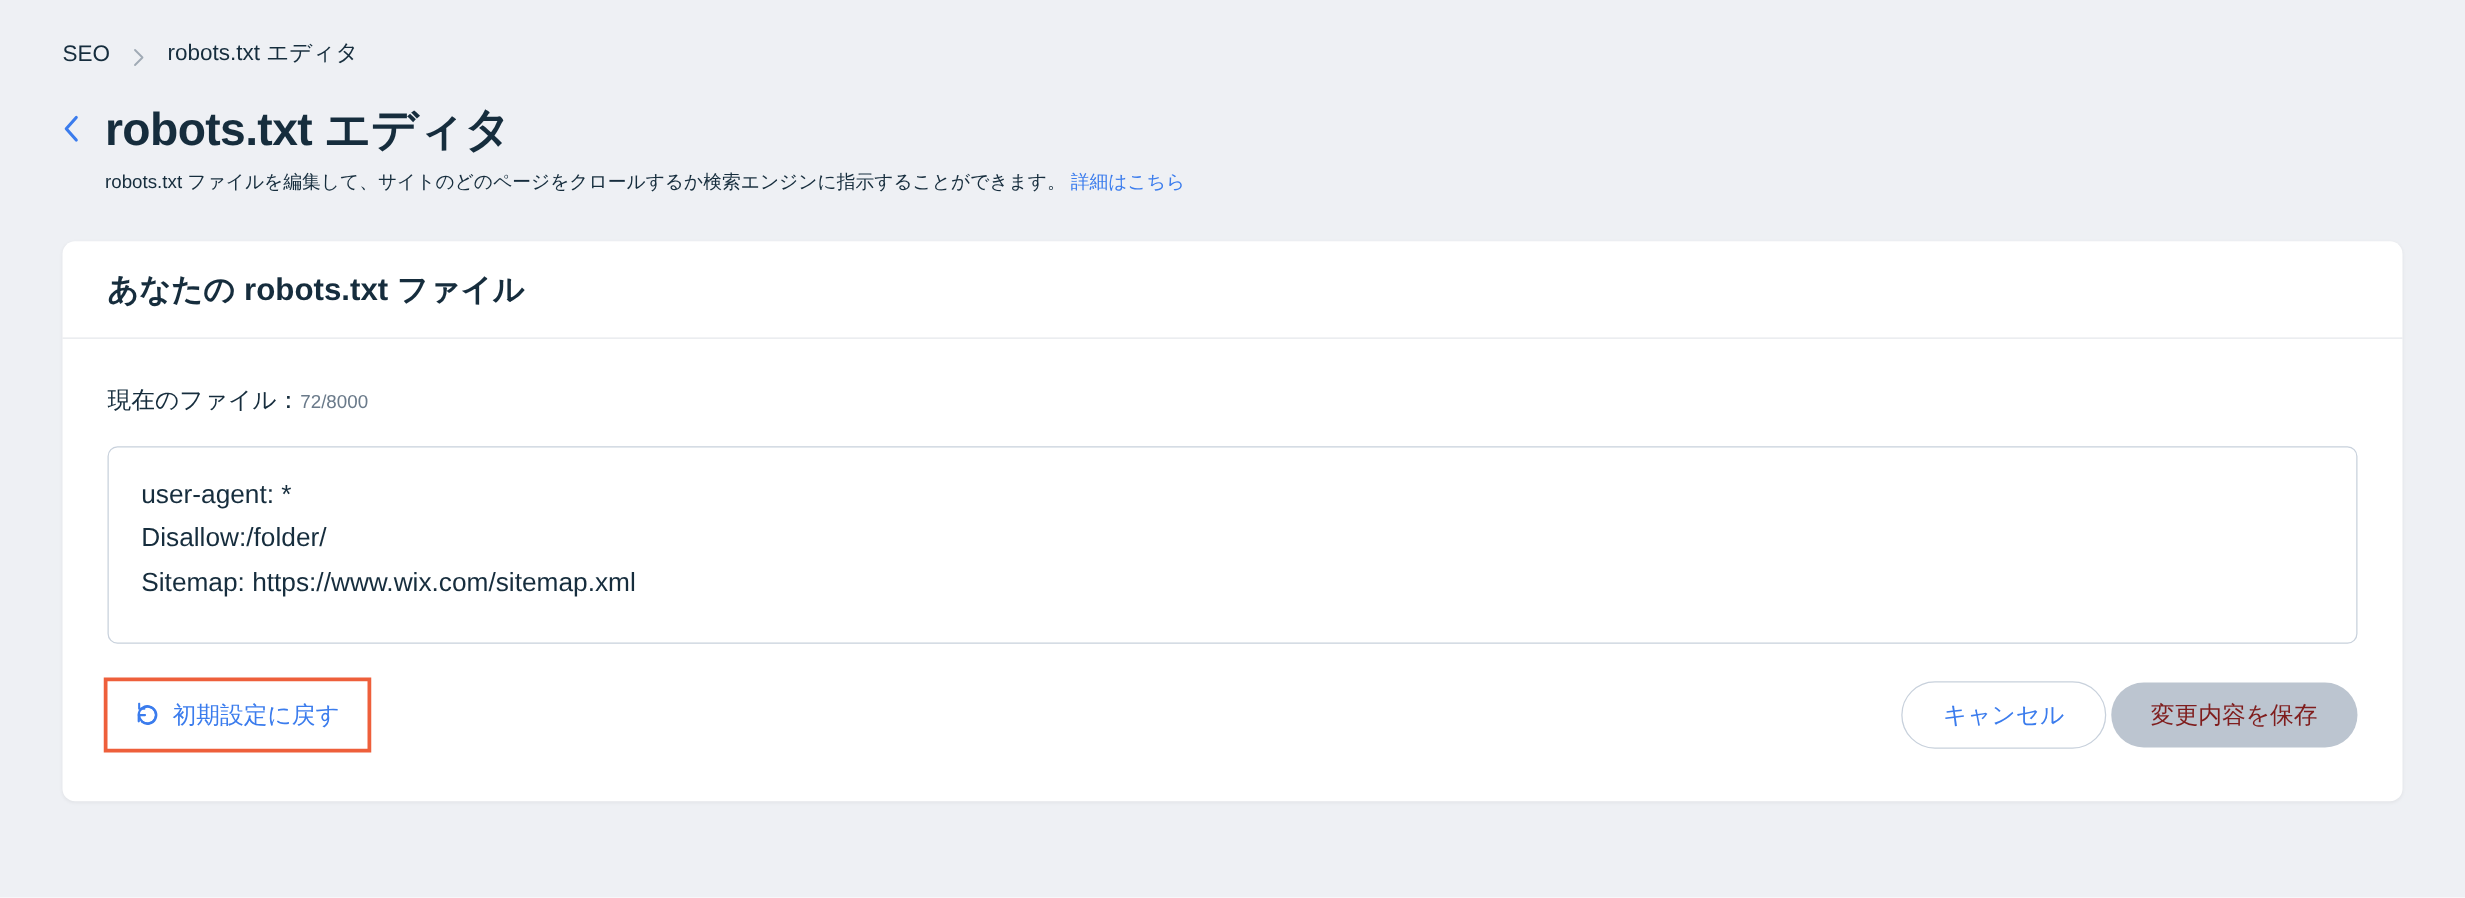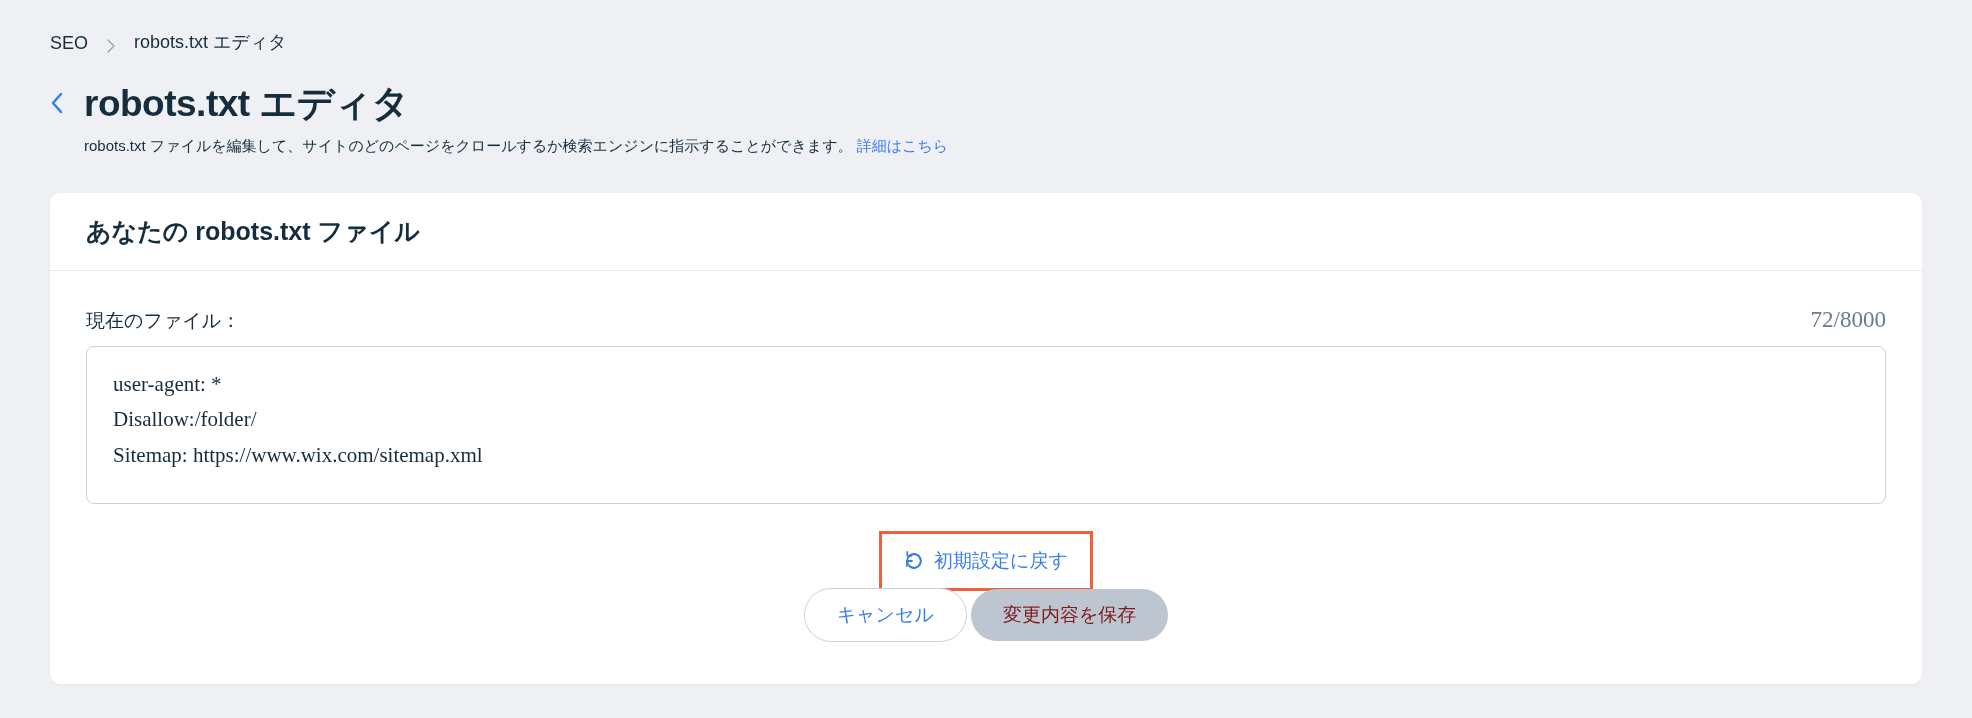--- a/index.html
+++ b/index.html
@@ -79,56 +79,53 @@
     .card-title {
       font-size: 25px;
       font-weight: 700;
       color: #162d3d;
     }
     .card-body {
       padding: 36px 36px 42px 36px;
     }
     .field-row {
       display: flex;
-      justify-content: space-between;
       align-items: baseline;
-      margin-bottom: 12px;
-      font-family: Liberation Serif, serif;
+      margin-bottom: 24px;
     }
     .field-label {
       font-size: 19px;
       color: #162d3d;
     }
     .char-count {
-      font-size: 23px;
+      font-size: 15px;
       color: #6a7a8a;
     }
     .textarea-wrapper {
       border: 1px solid #c8d1dc;
       border-radius: 8px;
       padding: 20px 26px;
       min-height: 158px;
       margin-bottom: 30px;
     }
     .textarea-content {
       font-size: 21px;
       line-height: 1.7;
       color: #162d3d;
-      font-family: Liberation Serif, serif;
+      font-family: Liberation Sans, sans-serif;
       border: none;
       outline: none;
       width: 100%;
       resize: none;
       white-space: pre-line;
     }
     .actions-row {
       display: flex;
       justify-content: space-between;
       align-items: center;
-      flex-direction: column;
     }
     .reset-button {
       display: inline-flex;
       align-items: center;
       gap: 10px;
       color: #3b7ced;
       font-size: 19px;
       background: none;
       border: none;
       cursor: pointer;

